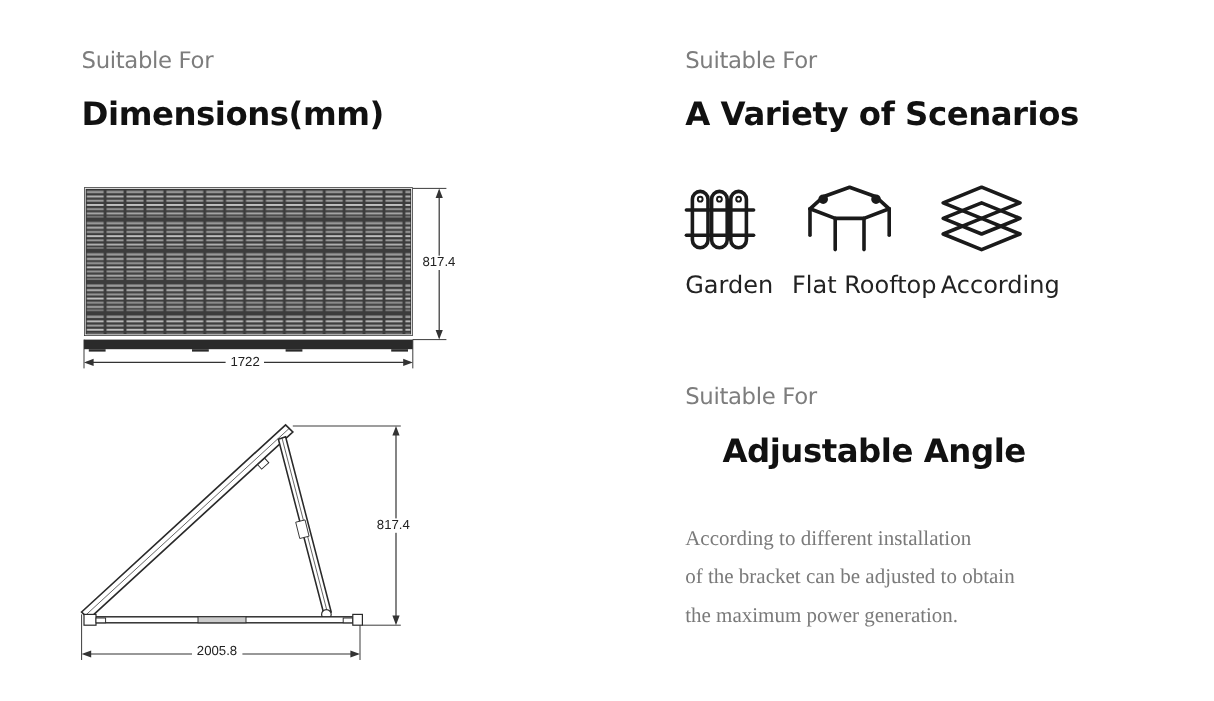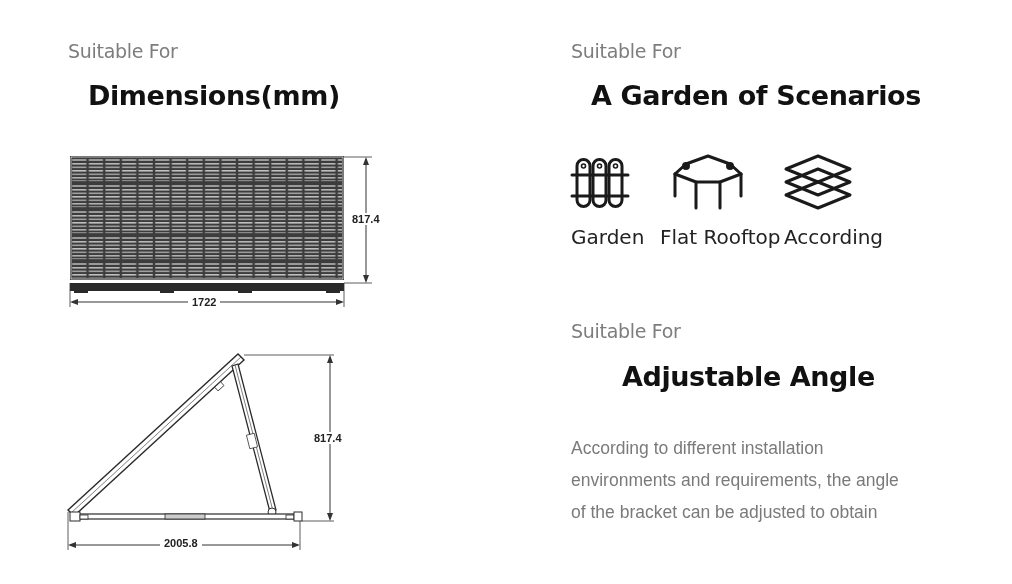--- a/index.html
+++ b/index.html
@@ -1,22 +1,22 @@
 <!DOCTYPE html>
 <html><head>
 <meta charset="utf-8">
 <style>
   html, body { margin: 0; padding: 0; background: #ffffff; }
   body { width: 1012px; height: 584px; position: relative; overflow: hidden; font-family: "Liberation Sans", "DejaVu Sans", sans-serif; }
   .abs { position: absolute; }
   .eyebrow { font-family: "DejaVu Sans", sans-serif; font-size: 19px; color: #7d7d7d; font-weight: normal; letter-spacing: -0.3px; white-space: nowrap; }
-  .heading { font-family: "DejaVu Sans", sans-serif; font-size: 27px; color: #111111; font-weight: bold; letter-spacing: -0.4px; white-space: nowrap; margin-left: 20px; }
-  .dim { font-family: "Liberation Sans", sans-serif; font-size: 11px; font-weight: bold; color: #222; background: #fff; padding: 0 4px; white-space: nowrap; }
+  .heading { font-family: "DejaVu Sans", sans-serif; font-size: 27px; color: #111111; font-weight: bold; letter-spacing: -0.4px; white-space: nowrap; }
+  .dim { font-family: "Liberation Sans", sans-serif; font-size: 11px; font-weight: normal; color: #222; background: #fff; padding: 0 4px; white-space: nowrap; }
   .icon-label { font-family: "DejaVu Sans", sans-serif; font-size: 20px; color: #222; white-space: nowrap; text-align: center; }
-  .body-text { font-family: Liberation Sans, sans-serif; font-size: 17.5px; color: #7a7a7a; line-height: 32px; width: 380px; }
+  .body-text { font-family: Liberation Serif, serif; font-size: 17.5px; color: #7a7a7a; line-height: 32px; width: 380px; }
   .body-text span { display: block; white-space: nowrap; }
 </style>
 </head>
 <body>
 
 <div class="abs eyebrow" style="left:68px; top:40px;">Suitable For</div>
 <div class="abs heading" style="left:68px; top:80px;">Dimensions(mm)</div>
 
 <div class="abs" style="left:66px; top:152px; width:330px; height:160px;">
   <svg width="330" height="160" viewBox="0 0 330 160">
@@ -92,21 +92,21 @@
     <line x1="238" y1="171" x2="238" y2="200" stroke="#333" stroke-width="0.8"></line>
     <line x1="8" y1="195" x2="236" y2="195" stroke="#333" stroke-width="1"></line>
     <polygon points="6,195 14,192 14,198" fill="#333"></polygon>
     <polygon points="238,195 230,192 230,198" fill="#333"></polygon>
   </svg>
 </div>
 <div class="abs dim" style="left:312px; top:432px; padding:0 2px;">817.4</div>
 <div class="abs dim" style="left:160px; top:537px;">2005.8</div>
 
 <div class="abs eyebrow" style="left:571px; top:40px;">Suitable For</div>
-<div class="abs heading" style="left:571px; top:80px;">A Garden of Scenarios</div>
+<div class="abs heading" style="left:571px; top:80px;">A Variety of Scenarios</div>
 
 <div class="abs" style="left:570px; top:154px; width:60px; height:58px;">
   <svg width="60" height="58" viewBox="0 0 60 58" fill="none" stroke="#1a1a1a" stroke-width="3" stroke-linecap="round">
     <path d="M7 12 a6.5 6.5 0 0 1 13 0 V46 a6.5 6.5 0 0 1 -13 0 Z"></path>
     <path d="M23 12 a6.5 6.5 0 0 1 13 0 V46 a6.5 6.5 0 0 1 -13 0 Z"></path>
     <path d="M39 12 a6.5 6.5 0 0 1 13 0 V46 a6.5 6.5 0 0 1 -13 0 Z"></path>
     <circle cx="13.5" cy="12" r="2" stroke-width="1.6"></circle>
     <circle cx="29.5" cy="12" r="2" stroke-width="1.6"></circle>
     <circle cx="45.5" cy="12" r="2" stroke-width="1.6"></circle>
     <line x1="2" y1="21" x2="58" y2="21"></line>
@@ -136,15 +136,15 @@
     <polygon points="36,28 68,41 36,54 4,41"></polygon>
   </svg>
 </div>
 <div class="abs icon-label" style="left:784px; top:225px;">According</div>
 
 <div class="abs eyebrow" style="left:571px; top:320px;">Suitable For</div>
 <div class="abs heading" style="left:602px; top:361px;">Adjustable Angle</div>
 
 <div class="abs body-text" style="left:571px; top:432px;">
   <span>According to different installation</span>
-  <span>environments and requirements, the angle</span>
   <span>of the bracket can be adjusted to obtain</span>
+  <span>the maximum power generation.</span>
 </div>
 
 </body></html>

